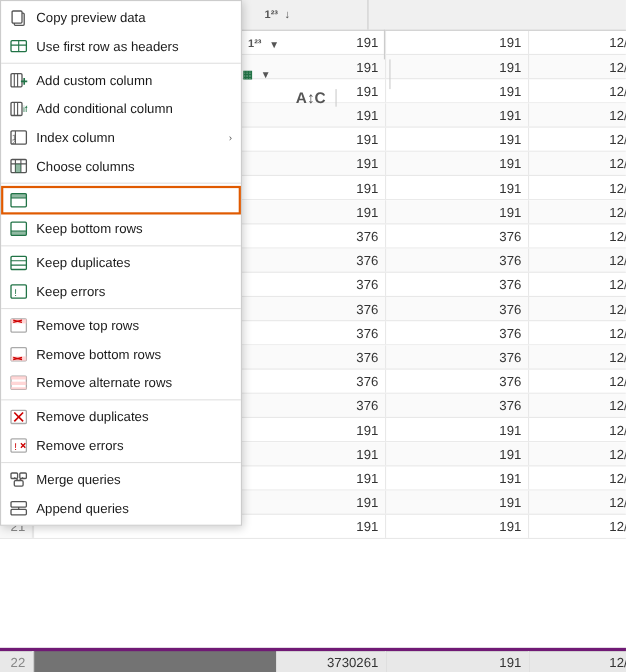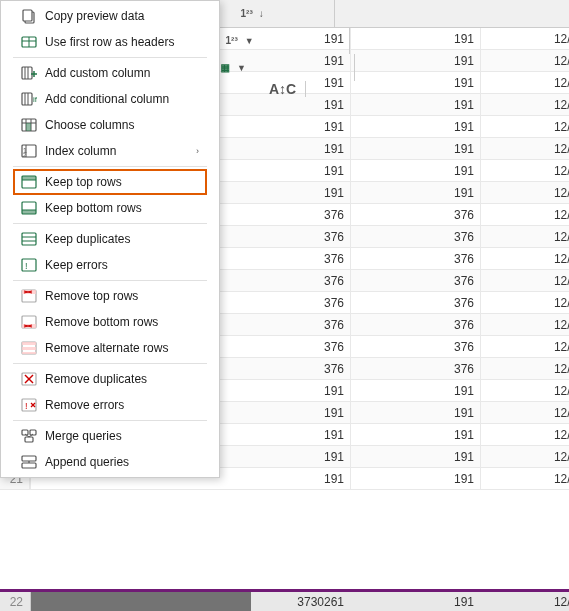--- a/index.html
+++ b/index.html
@@ -122,21 +122,21 @@
     
     .context-menu {
       position: absolute;
       top: 0;
       left: 0;
       width: 220px;
       background: #fff;
       border: 1px solid #ccc;
       box-shadow: 2px 2px 8px rgba(0,0,0,0.2);
       z-index: 100;
-      padding: 2px 12px;
+      padding: 2px 0;
     }
 
     .menu-item {
       display: flex;
       align-items: center;
       height: 26px;
       padding: 0 8px;
       cursor: pointer;
       gap: 8px;
       position: relative;
@@ -433,51 +433,50 @@
           <text x="12" y="11" font-size="8" fill="#217346">if</text>
         </svg>
       </span>
       <span class="menu-label">Add conditional column</span>
 
     </div>
     <div class="menu-item">
       <span class="menu-icon">
         <svg class="svg-icon" viewBox="0 0 16 16">
           <rect x="1" y="2" width="14" height="12" rx="1" fill="none" stroke="#555" stroke-width="1.2"></rect>
+          <line x1="5" y1="2" x2="5" y2="14" stroke="#555" stroke-width="1"></line>
+          <text x="2" y="10" font-size="7" fill="#555">1</text>
+          <text x="2" y="14" font-size="5" fill="#555">2</text>
+        </svg>
+      </span>
+      <span class="menu-label">Index column</span>
+      <span class="submenu-arrow">›</span>
+    </div>
+    <div class="menu-item">
+      <span class="menu-icon">
+        <svg class="svg-icon" viewBox="0 0 16 16">
+          <rect x="1" y="2" width="14" height="12" rx="1" fill="none" stroke="#555" stroke-width="1.2"></rect>
           <line x1="1" y1="6" x2="15" y2="6" stroke="#555" stroke-width="1"></line>
           <line x1="5" y1="2" x2="5" y2="14" stroke="#555" stroke-width="1"></line>
           <line x1="10" y1="2" x2="10" y2="14" stroke="#555" stroke-width="1"></line>
           <rect x="5" y="6" width="5" height="8" fill="#217346" opacity="0.5"></rect>
         </svg>
       </span>
       <span class="menu-label">Choose columns</span>
 
     </div>
-    <div class="menu-item">
-      <span class="menu-icon">
-        <svg class="svg-icon" viewBox="0 0 16 16">
-          <rect x="1" y="2" width="14" height="12" rx="1" fill="none" stroke="#555" stroke-width="1.2"></rect>
-          <line x1="5" y1="2" x2="5" y2="14" stroke="#555" stroke-width="1"></line>
-          <text x="2" y="10" font-size="7" fill="#555">1</text>
-          <text x="2" y="14" font-size="5" fill="#555">2</text>
-        </svg>
-      </span>
-      <span class="menu-label">Index column</span>
-      <span class="submenu-arrow">›</span>
-    </div>
     <div class="menu-separator"></div>
     <div class="menu-item highlighted">
       <span class="menu-icon">
         <svg class="svg-icon" viewBox="0 0 16 16">
           <rect x="1" y="2" width="14" height="12" rx="1" fill="none" stroke="#217346" stroke-width="1.2"></rect>
           <rect x="1" y="2" width="14" height="4" fill="#217346" opacity="0.5"></rect>
           <line x1="1" y1="6" x2="15" y2="6" stroke="#217346" stroke-width="1"></line>
         </svg>
       </span>
-      <span class="menu-label">Keep top rows</span>
 
     </div>
     <div class="menu-item">
       <span class="menu-icon">
         <svg class="svg-icon" viewBox="0 0 16 16">
           <rect x="1" y="2" width="14" height="12" rx="1" fill="none" stroke="#217346" stroke-width="1.2"></rect>
           <rect x="1" y="10" width="14" height="4" fill="#217346" opacity="0.5"></rect>
           <line x1="1" y1="10" x2="15" y2="10" stroke="#217346" stroke-width="1"></line>
         </svg>
       </span>

